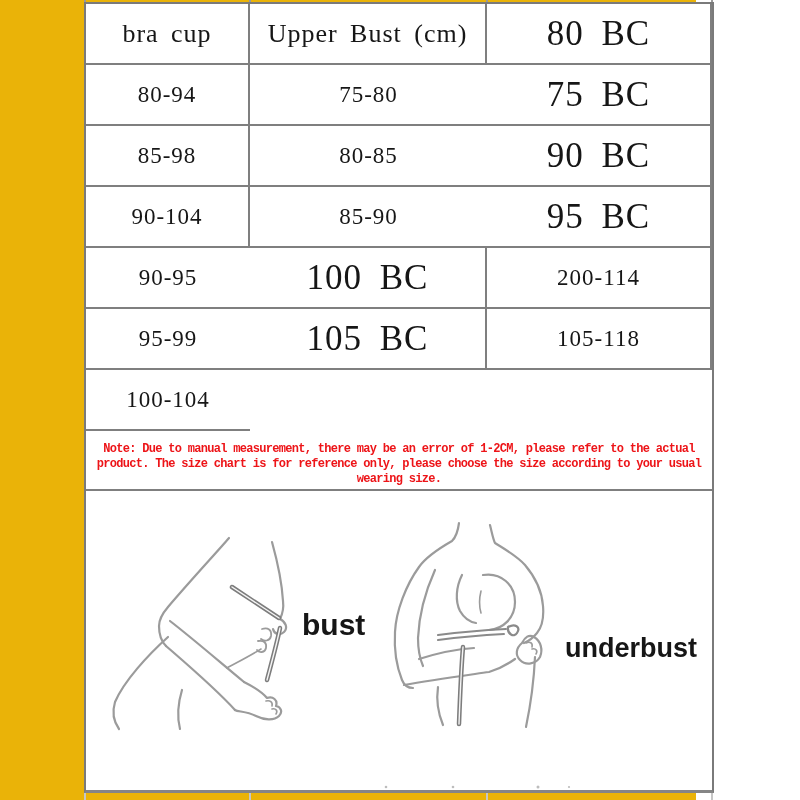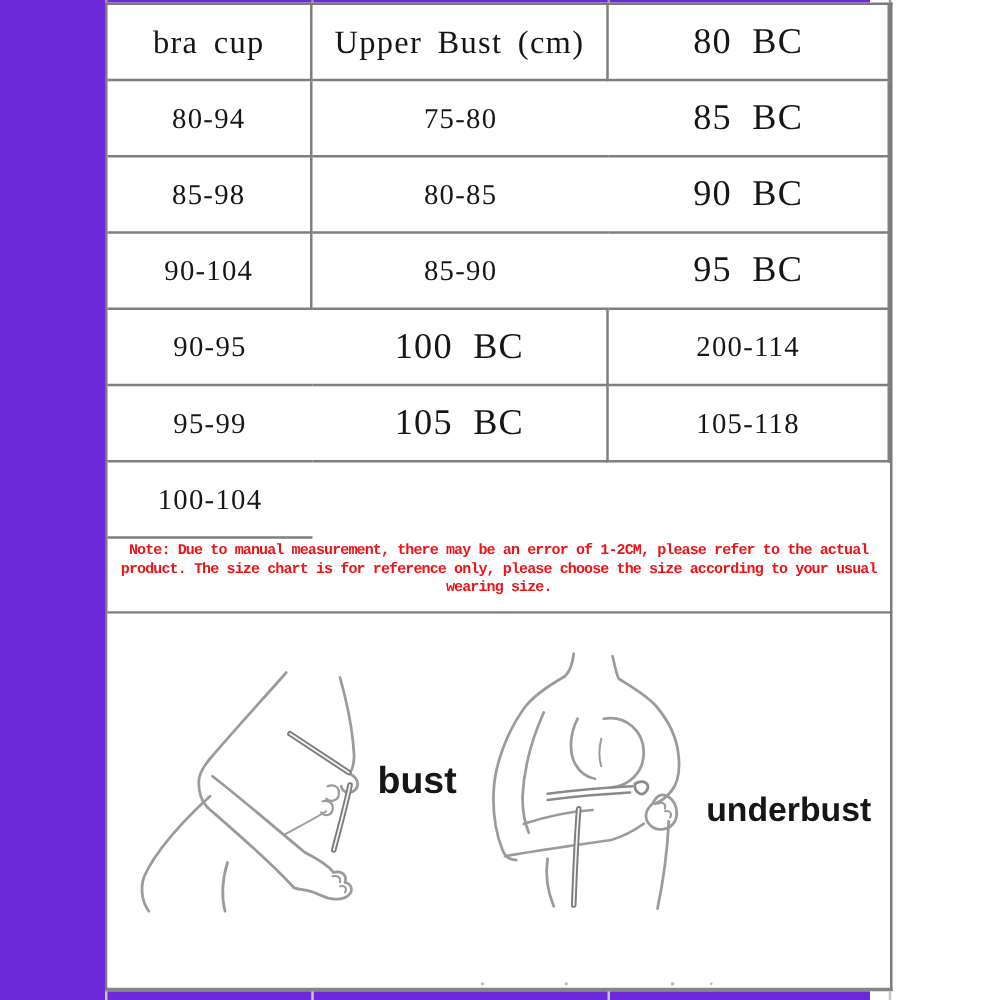--- a/index.html
+++ b/index.html
@@ -1,36 +1,36 @@
 <!DOCTYPE html>
 <html><head>
 <meta charset="utf-8">
 <style>
   * { margin:0; padding:0; box-sizing:border-box; }
   html,body { width:800px; height:800px; background:#ffffff; overflow:hidden;
               font-family:"Liberation Serif","DejaVu Serif",serif; }
-  .stage { position:relative; width:696px; height:800px; background:#6d28d9; }
+  .stage { position:relative; width:696px; height:800px; background:#eab308; }
 
   
   .sheet { position:absolute; left:84px; top:2px; width:630px; height:791px;
            border:2px solid #7a7a7a; border-bottom-width:3px; border-bottom-color:#858585;
            background:#fff; }
 
   
   .size-table { display:grid; grid-template-columns:164px 237px 225px; grid-auto-rows:61px; }
   .cell { border-bottom:2px solid #7f7f7f; display:flex; align-items:center; justify-content:center;
           color:#161616; letter-spacing:1px; }
   .cell.c0, .cell.c1 { border-right:2px solid #7f7f7f; }
   .cell.head { font-size:26px; word-spacing:5px; }
-  .cell.cup  { font-size:29px; word-spacing:8px; }
+  .cell.cup  { font-size:35px; word-spacing:8px; }
   .cell.val  { font-size:23px; }
 
   
   .note-row { height:60px; border-bottom:2px solid #7f7f7f; display:flex; flex-direction:column;
-              align-items:center; justify-content:flex-start; padding:2px 4px; }
+              align-items:center; justify-content:flex-end; padding:2px 4px; }
   .note-line { font-family:"Liberation Mono","DejaVu Sans Mono",monospace; font-weight:bold;
                font-size:12px; letter-spacing:-0.7px; line-height:15px; white-space:nowrap; }
 
   
   .figure-panel { position:relative; height:299px; background:#fff; }
   .figure-panel svg { position:absolute; left:0; top:0; }
   .fig-label { position:absolute; font-family:"Liberation Sans","DejaVu Sans",sans-serif;
                font-weight:bold; color:#161616; }
   .bust-label { left:216px; top:117px; font-size:30px; }
   .underbust-label { left:479px; top:122px; font-size:27px;margin-top:20px; }
@@ -60,21 +60,21 @@
   <div class="sheet">
 
     <div class="size-table">
       <div class="cell head c0">bra cup</div>
       <div class="cell head c1">Upper Bust (cm)</div>
 
       <div class="cell cup c0">80 BC</div>
       <div class="cell val c1">80-94</div>
       <div class="cell val c2">75-80</div>
 
-      <div class="cell cup c0">85 BC</div>
+      <div class="cell cup c0">75 BC</div>
       <div class="cell val c1">85-98</div>
       <div class="cell val c2">80-85</div>
 
       <div class="cell cup c0">90 BC</div>
       <div class="cell val c1">90-104</div>
       <div class="cell val c2">85-90</div>
 
       <div class="cell cup c0">95 BC</div>
       <div class="cell val c2">90-95</div>
 

